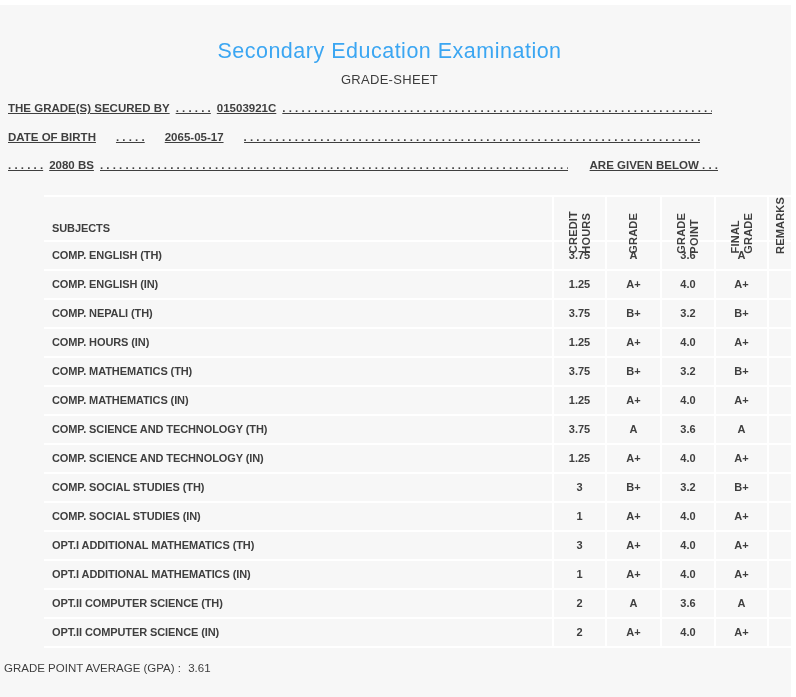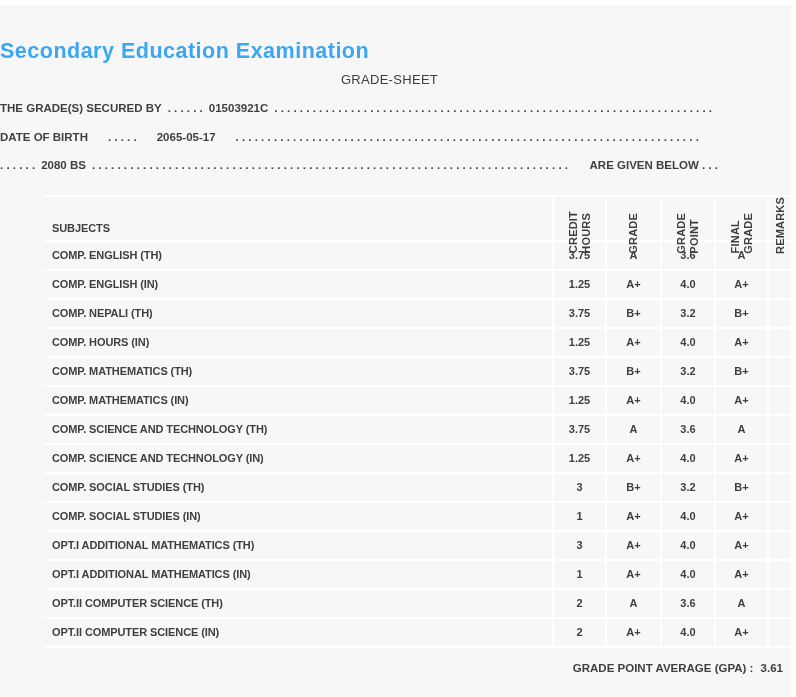--- a/index.html
+++ b/index.html
@@ -12,26 +12,27 @@
   .sheet{
     box-sizing:border-box;
     margin:3px 3px 0 0;
     height:694px;
     background:#f7f7f7;
     border-top:2px solid #ffffff;
     border-right:2px solid #ffffff;
     padding-top:34px;
   }
   .title{
+    text-align:center;
     padding-right:12px;
     font-size:21.5px;
     line-height:25px;
     letter-spacing:0.5px;
     color:#3ba6f2;
-    font-weight:bold;
+    font-weight:normal;
   }
   .subtitle{
     text-align:center;
     padding-right:12px;
     margin-top:8px;
     font-size:13px;
     line-height:15px;
     font-weight:normal;
     letter-spacing:0.3px;
     color:#3d3d3d;
@@ -40,23 +41,25 @@
     margin-top:7px;
     font-size:11.5px;
     font-weight:bold;
     color:#3f3f3f;
   }
   .info-line{
     display:flex;
     align-items:center;
     gap:6px;
     height:28.5px;
+    padding-left:8px;
     box-sizing:border-box;
     white-space:nowrap;
     overflow:hidden;
+    text-decoration:underline;
   }
   .info-line .filler{
     flex:1 1 auto;
     overflow:hidden;
     min-width:0;
   }
   .info-line .suffix{flex:0 0 auto;margin-left:16px;}
   .w1{width:712px;}
   .w2{width:700px;gap:20px;}
   .w3{width:718px;}
@@ -101,24 +104,24 @@
     writing-mode:vertical-rl;
     transform:rotate(180deg);
     line-height:13px;
     font-size:11px;
     font-weight:bold;
     letter-spacing:0.2px;
     white-space:nowrap;
   }
   .gpa-line{
     margin-top:14px;
-    text-align:right;
+    text-align:left;
     padding-right:8px;
     font-size:11.5px;
-    font-weight:bold;
+    font-weight:normal;
     color:#3f3f3f;
   }
   .gpa-line span{margin-left:4px;}
 </style>
 </head>
 <body>
 
 <div class="sheet">
 
   <div class="title">Secondary Education Examination</div>

